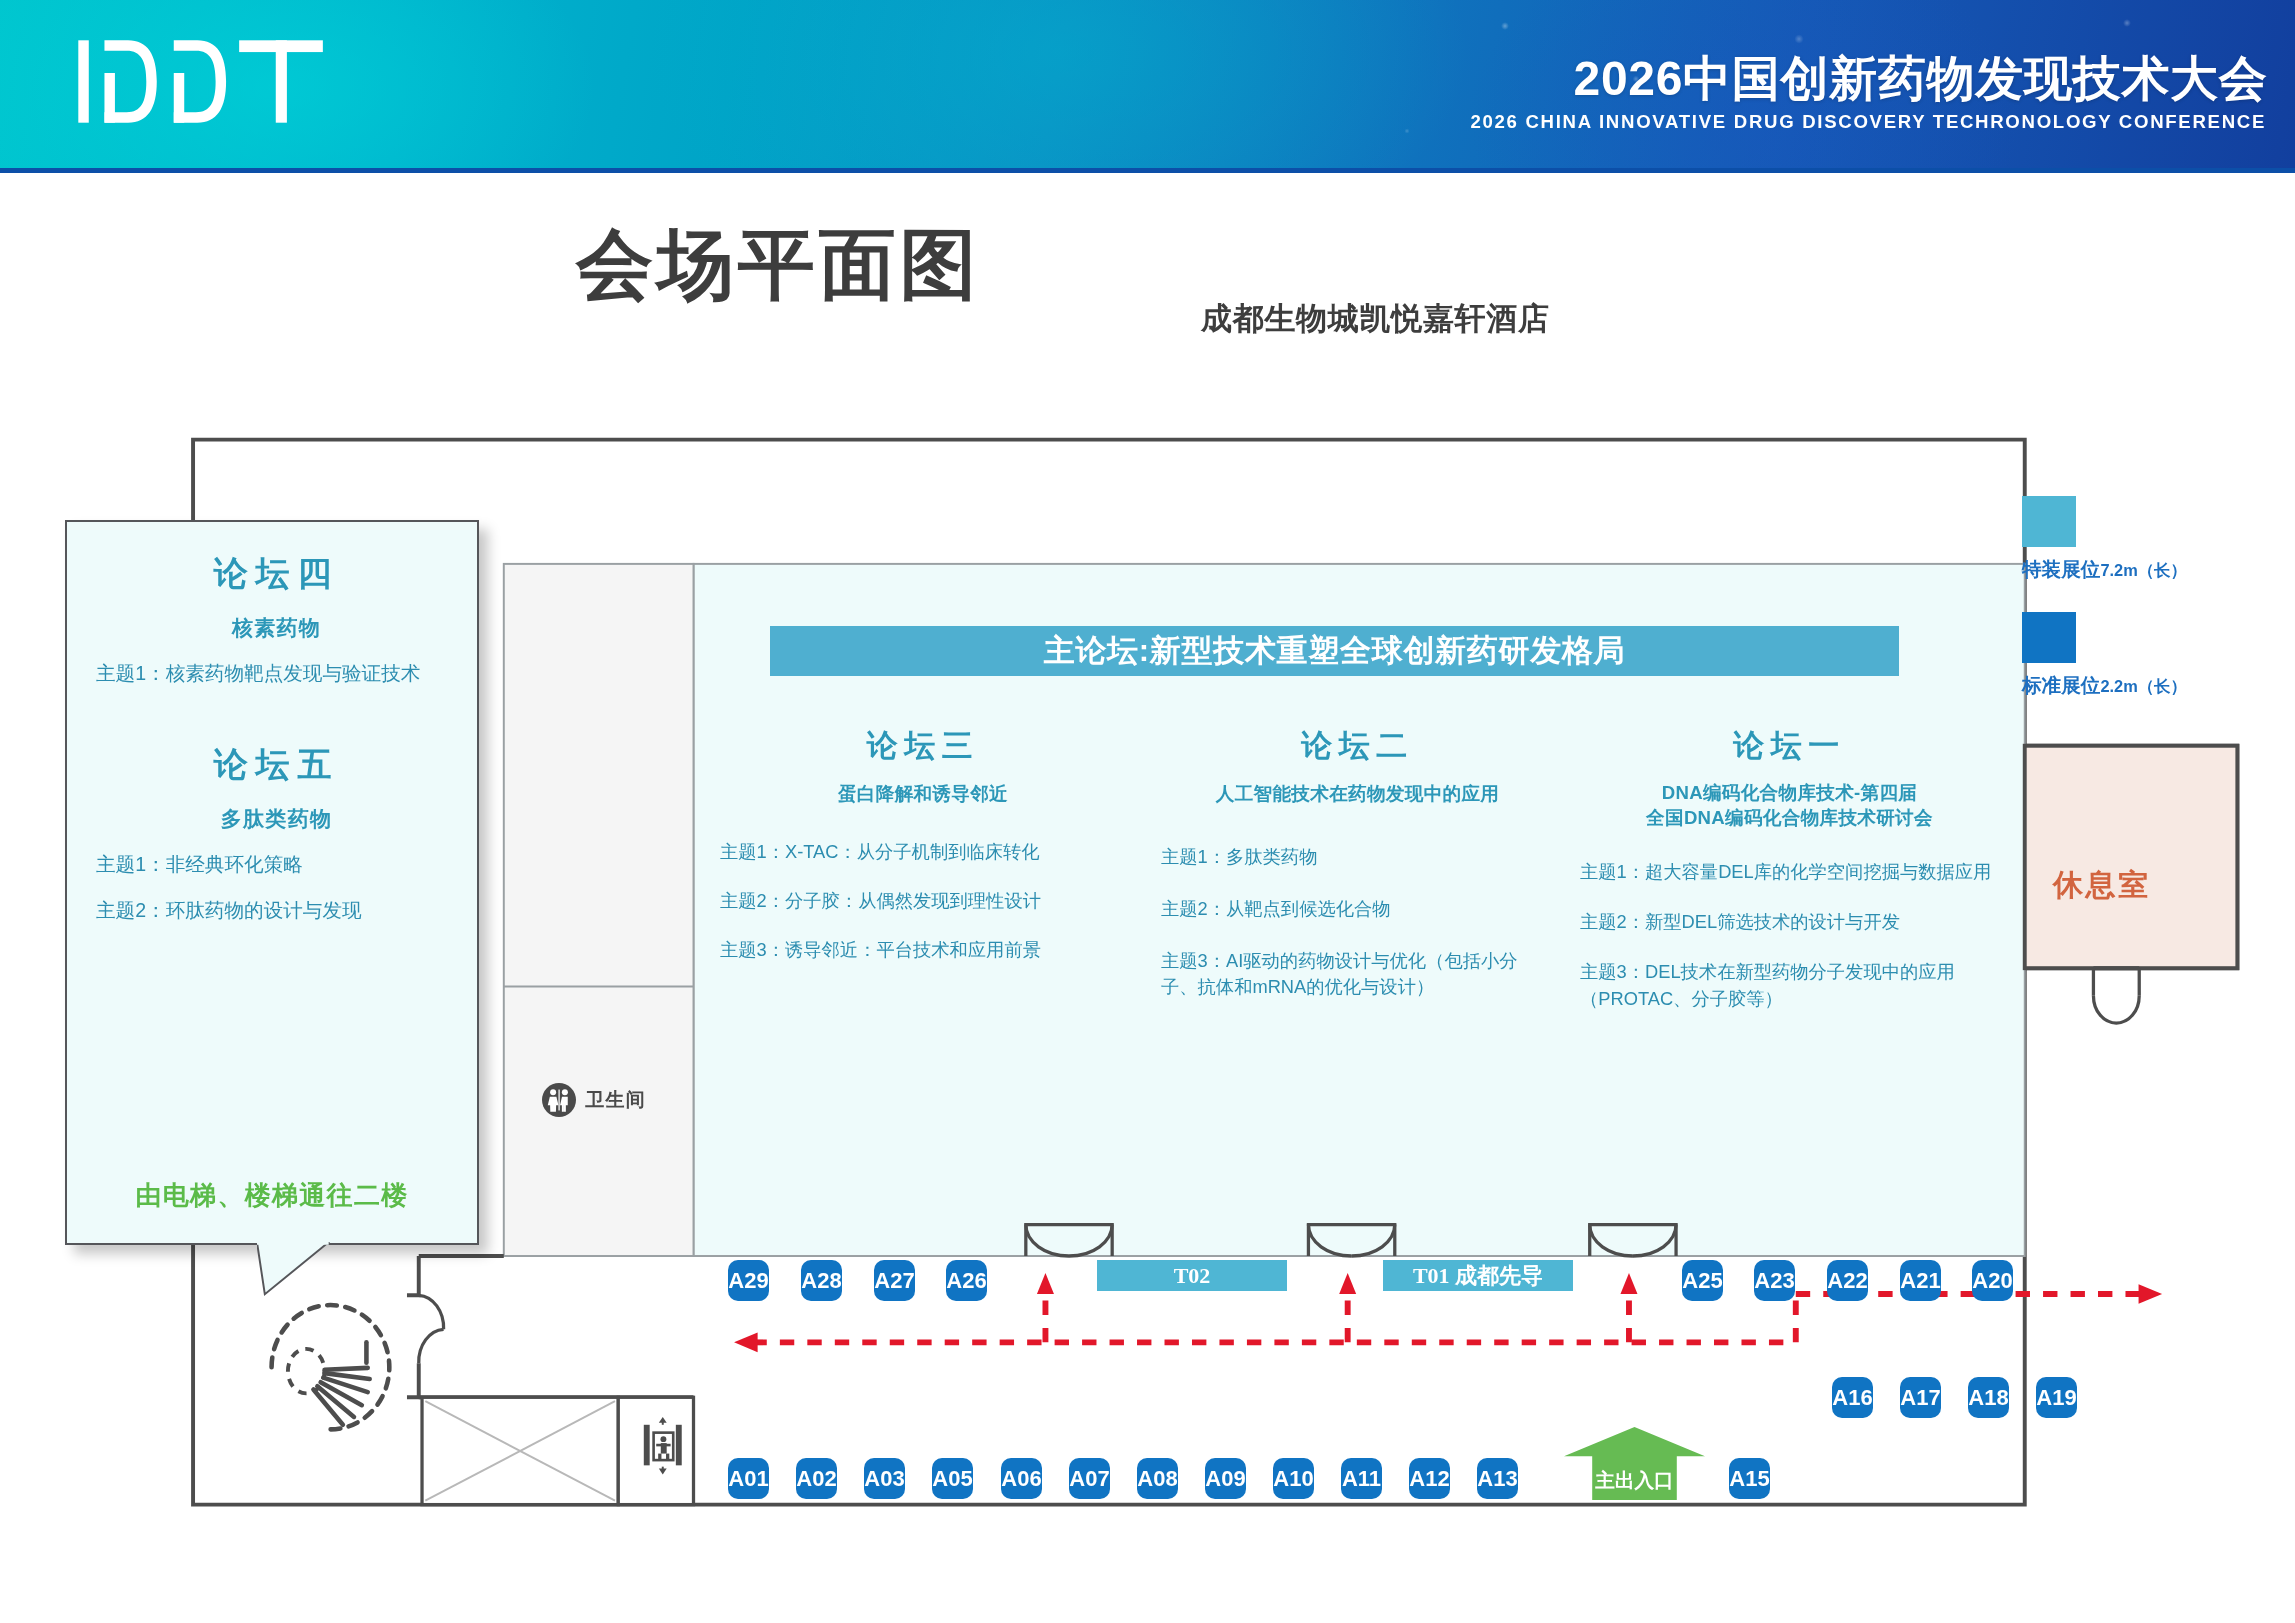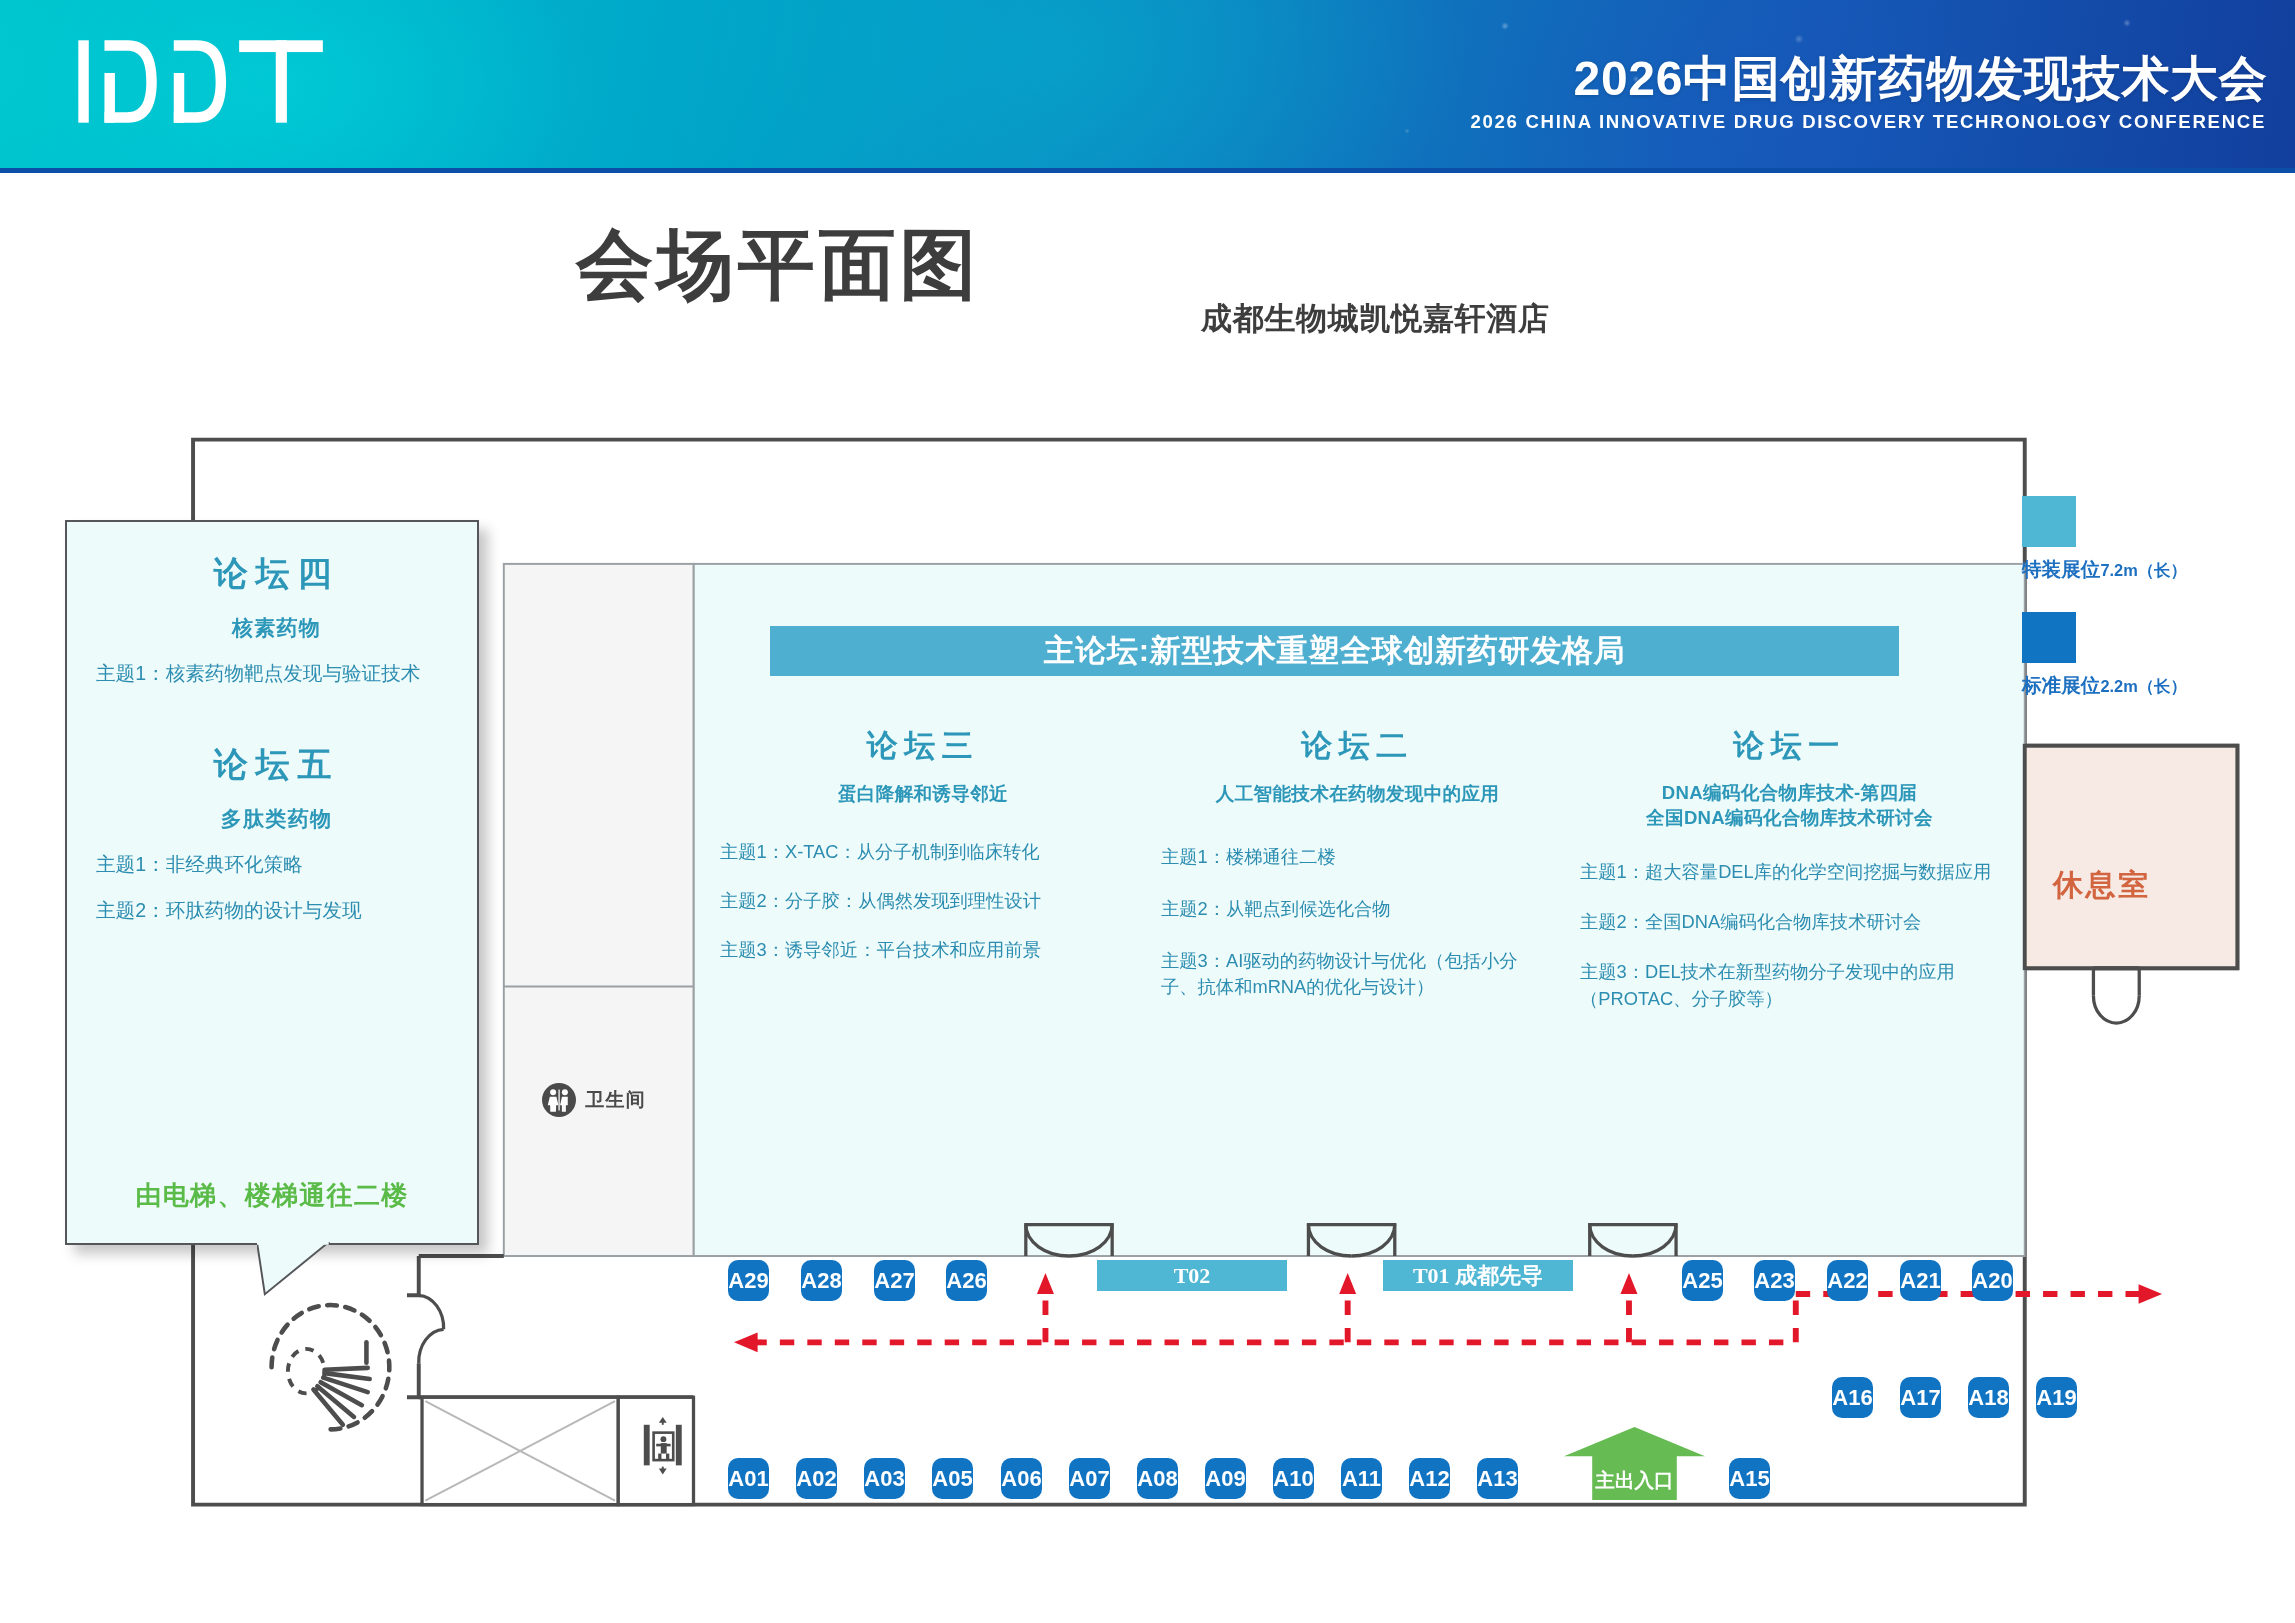--- a/index.html
+++ b/index.html
@@ -300,33 +300,33 @@
       <div class="forum-item">主题1：X-TAC：从分子机制到临床转化</div>
       <div class="forum-item">主题2：分子胶：从偶然发现到理性设计</div>
       <div class="forum-item">主题3：诱导邻近：平台技术和应用前景</div>
     </div>
   </div>
 
   <div class="forum-col" id="col2">
     <div class="forum-title">论坛二</div>
     <div class="forum-sub">人工智能技术在药物发现中的应用</div>
     <div class="forum-items">
-      <div class="forum-item">主题1：楼梯通往二楼</div>
+      <div class="forum-item">主题1：多肽类药物</div>
       <div class="forum-item">主题2：从靶点到候选化合物</div>
       <div class="forum-item">主题3：AI驱动的药物设计与优化（包括小分子、抗体和mRNA的优化与设计）</div>
     </div>
   </div>
 
   <div class="forum-col" id="col1">
     <div class="forum-title">论坛一</div>
     <div class="forum-sub" style="white-space:pre-line;">DNA编码化合物库技术-第四届
 全国DNA编码化合物库技术研讨会</div>
     <div class="forum-items">
       <div class="forum-item">主题1：超大容量DEL库的化学空间挖掘与数据应用</div>
-      <div class="forum-item">主题2：全国DNA编码化合物库技术研讨会</div>
+      <div class="forum-item">主题2：新型DEL筛选技术的设计与开发</div>
       <div class="forum-item">主题3：DEL技术在新型药物分子发现中的应用（PROTAC、分子胶等）</div>
     </div>
   </div>
 
   <div class="callout">
     <div class="callout-h">论坛四</div>
     <div class="callout-sub">核素药物</div>
     <div class="callout-item">主题1：核素药物靶点发现与验证技术</div>
 
     <div class="callout-h" style="margin-top:55px;">论坛五</div>

